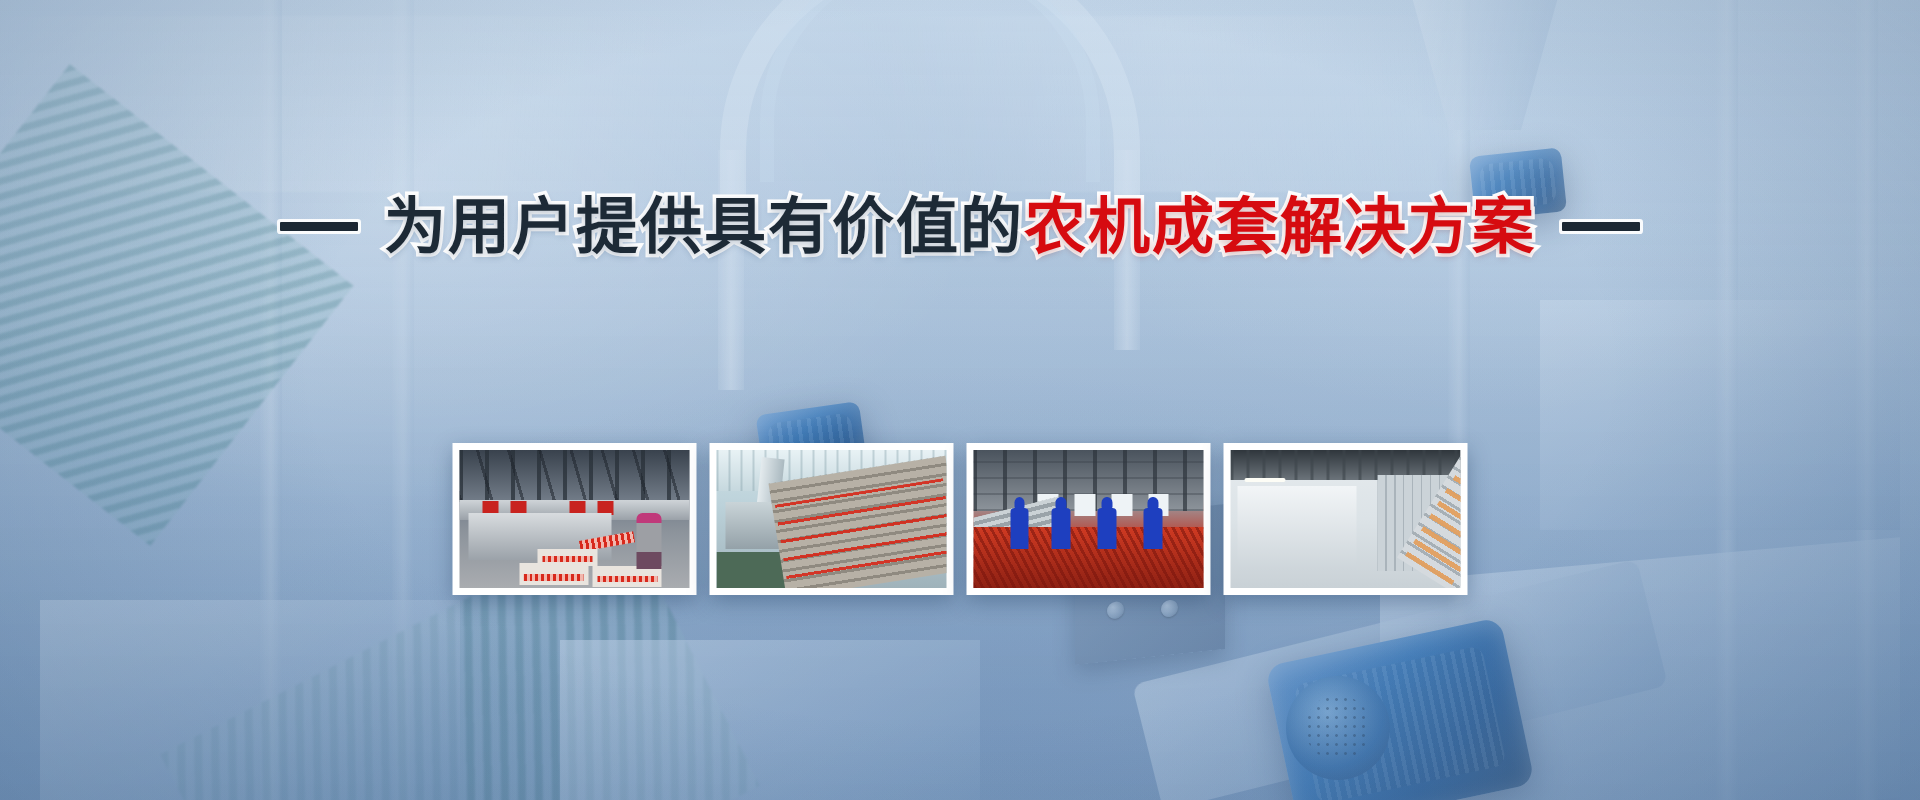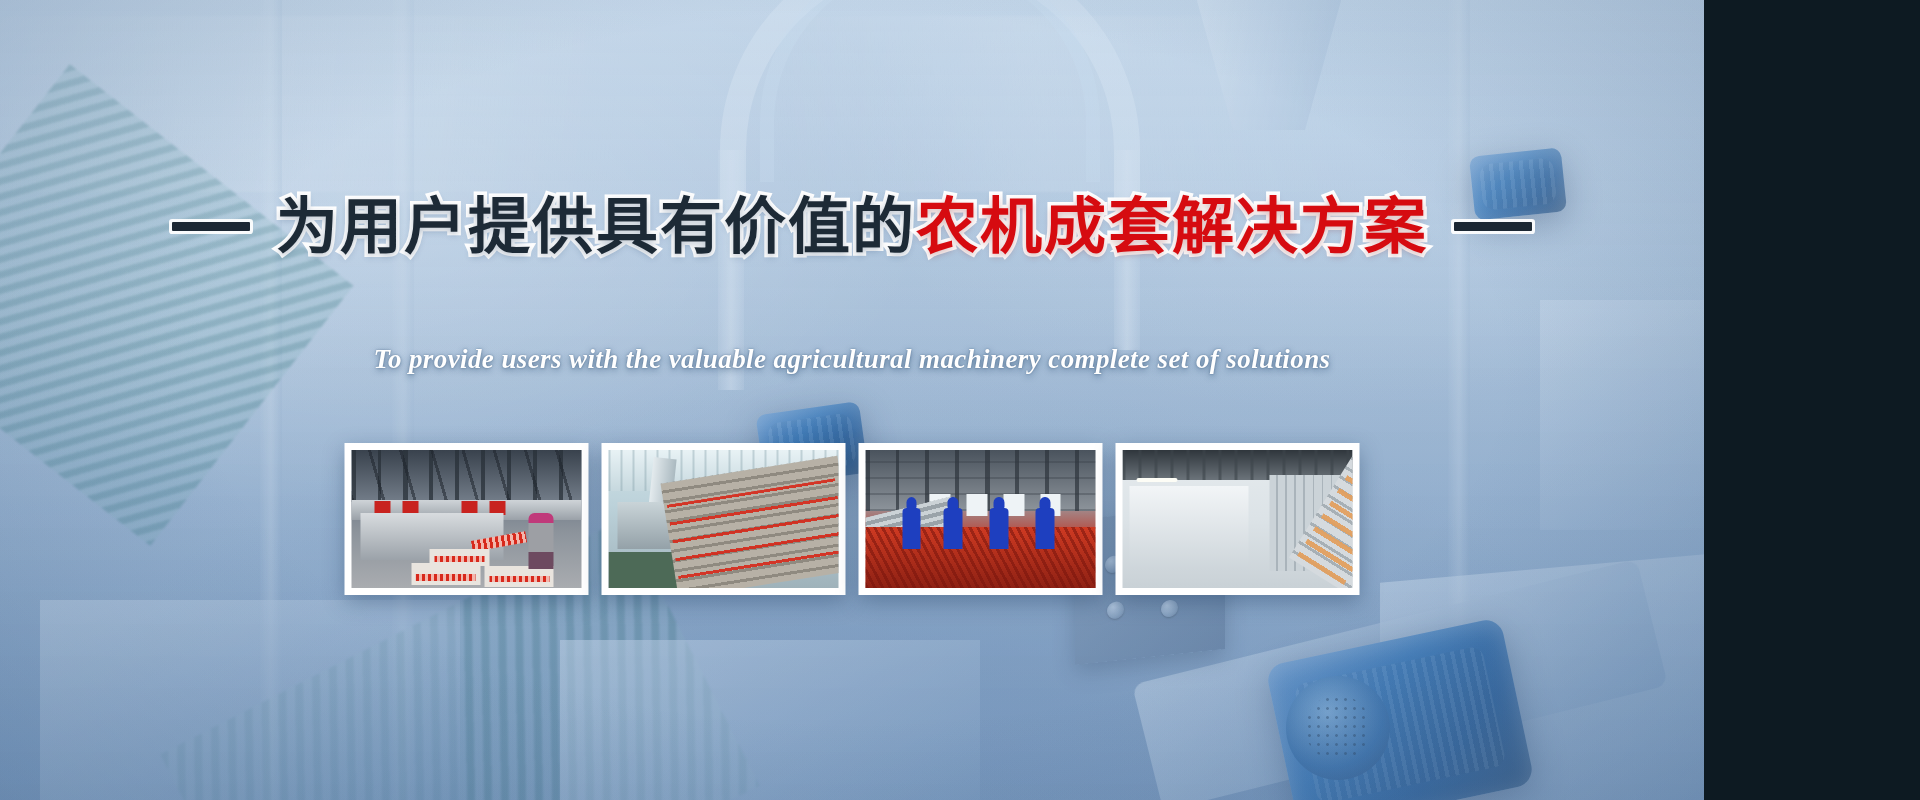--- a/index.html
+++ b/index.html
@@ -1,21 +1,21 @@
 <!DOCTYPE html>
 <html lang="zh-CN"><head>
 <meta charset="utf-8">
 <title>Banner</title>
 <style>
   html,body{margin:0;padding:0;background:#0d1a22;}
   *{box-sizing:border-box;}
 
   .banner{
     position:relative;
-    width:1704px;height:800px;
+    width:1920px;height:800px;
     overflow:hidden;
     font-family:"Liberation Sans","DejaVu Sans",sans-serif;
     background:#b9cadd;
   }
 
   
   .bg{position:absolute;inset:0;overflow:hidden;}
   .bg-base{
     position:absolute;inset:0;
     background:
@@ -305,21 +305,20 @@
     <div class="tint2"></div>
     <div class="vignette"></div>
   </div>
 
   <div class="content">
 
     <div class="headline">
       <span class="hl-dash"></span><span class="hl-dark">为用户提供具有价值的</span><span class="hl-red">农机成套解决方案</span><span class="hl-dash"></span>
     </div>
 
-    <div class="subhead">To provide users with the  valuable agricultural machinery complete set of solutions</div>
 
     <div class="thumbs">
 
       <div class="thumb">
         <div class="thumb-inner s1">
           <div class="roof"></div>
           <div class="beams"></div>
           <div class="shelf"></div>
           <div class="sign" style="left:10%;"></div>
           <div class="sign" style="left:22%;"></div>

